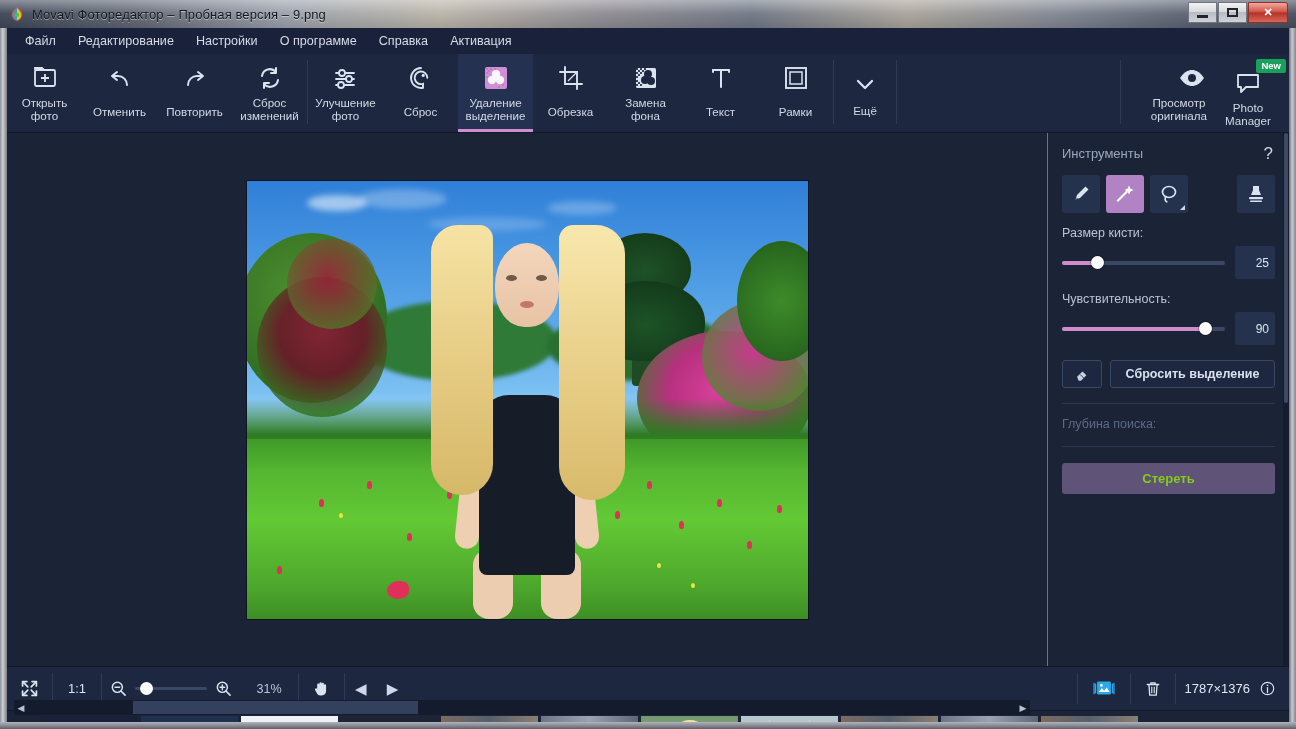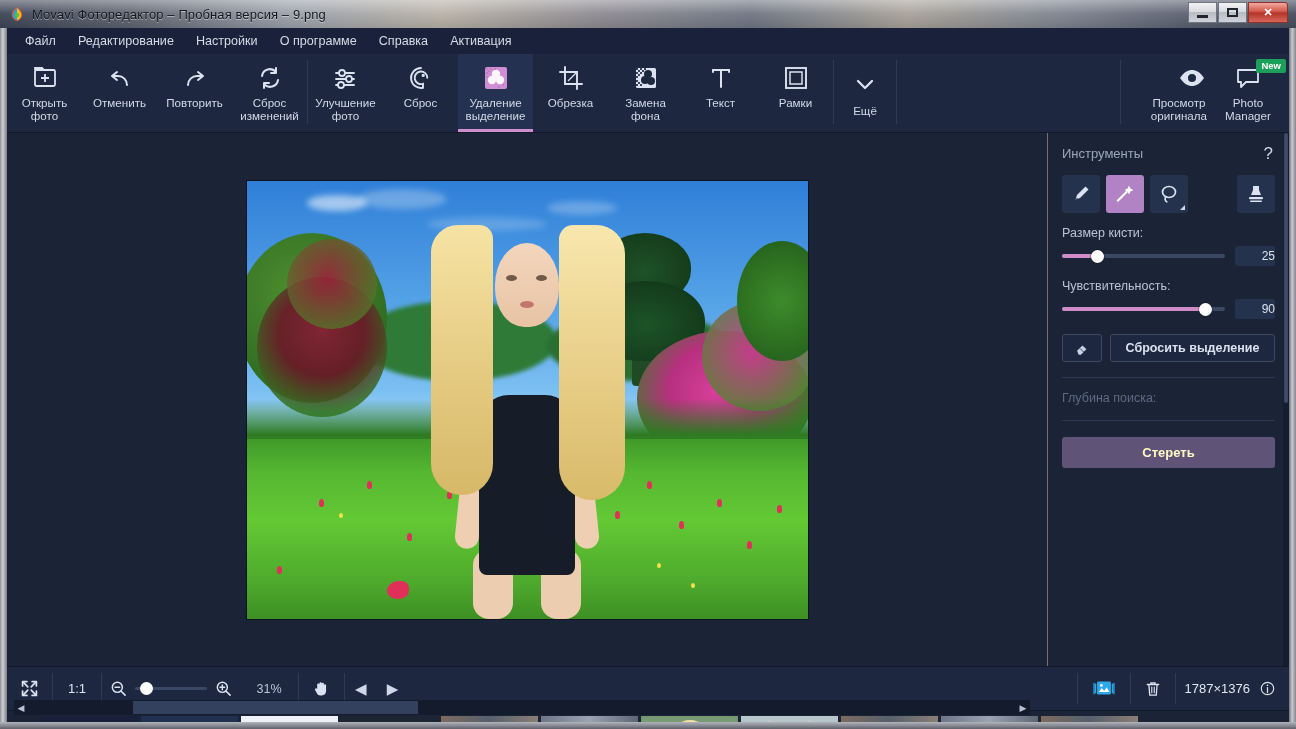--- a/index.html
+++ b/index.html
@@ -59,21 +59,21 @@
   #toolbar{
     height:79px; background:#1d273f; display:flex; align-items:stretch;
     border-bottom:1px solid #11182a; position:relative;
   }
   .tgroup{ display:flex; align-items:stretch; }
   .vdiv{ width:1px; background:#2e3a56; margin:6px 0 8px; }
   .tbtn{
     width:75px; display:flex; flex-direction:column; align-items:center; justify-content:flex-start;
     padding-top:9px; color:#cfd7e6; position:relative; cursor:default;
   }
-  .tbtn .lbl{ font-size:11.6px; line-height:12.6px; text-align:center; margin-top:4px; color:#d2d9e7;}
+  .tbtn .lbl{ font-size:11.6px; line-height:12.6px; text-align:center; margin-top:13px; color:#d2d9e7;}
   .tbtn .lbl.two{ margin-top:4px; }
   .tbtn.active{ background:#243150; }
   .tbtn.active:after{
     content:""; position:absolute; left:0; right:0; bottom:0; height:3px; background:#cf8ed0;
   }
   .ic{ width:30px; height:30px; display:block; }
   .ic svg{ width:30px; height:30px; display:block; }
 
   
   #mid{ display:flex; height:533px; }
@@ -142,40 +142,40 @@
   .spacer{flex:1;}
   .slabel{ font-size:12.5px;color:#b9c4d6; margin-top:13px;}
   .slabel.dim{ color:#5d6a82;}
   .sliderrow{ display:flex; align-items:center; gap:10px; margin-top:6px;}
   .track{ position:relative; height:4px; flex:1; border-radius:2px; background:#3b4865;}
   .fill{ position:absolute;left:0;top:0;height:4px;border-radius:2px;background:#d08cc9;}
   .knob{ position:absolute; width:13px;height:13px;border-radius:50%;background:#fff;top:-4.5px;
          box-shadow:0 0 0 1px rgba(0,0,0,.25);}
   .track.dim .fill{ background:#3b4865;} .track.dim .knob{ background:#8d99ad;}
   .numbox{
-    width:40px;height:20px;background:#25324d;border-radius:2px;
-    display:flex;align-items:center;justify-content:flex-end;
+    width:40px;height:33px;background:#25324d;border-radius:2px;
+    display:flex;align-items:center;justify-content:flex-end;padding-right:6px;
     font-size:12px;color:#dbe3f1;
   }
   .numbox.dim{ color:#63708a; }
   .btnrow{ display:flex; gap:8px; margin-top:15px; align-items:center;}
   .sqbtn{
     width:40px;height:28px;border:1px solid #3a4765;border-radius:3px;background:#1d2740;
     display:flex;align-items:center;justify-content:center;cursor:default;
   }
   .wbtn{
     flex:1;height:28px;border:1px solid #3a4765;border-radius:3px;background:#1d2740;
     display:flex;align-items:center;justify-content:center;
     font-size:12.5px;color:#d9e1f0;font-weight:bold;cursor:default;
   }
   .hr{ height:1px; background:#2c3754; margin:15px 0 0; }
   #erasebtn{
     margin-top:16px;height:31px;border-radius:3px;background:#5f5378;
     display:flex;align-items:center;justify-content:center;
-    font-size:13px;color:#fef9c3;font-weight:bold;cursor:default;
+    font-size:13px;color:#84cc16;font-weight:bold;cursor:default;
   }
   #rscroll{
     position:absolute; right:0; top:0; width:6px; height:533px; background:#141c2e;
   }
   #rscroll .thumb{ position:absolute;left:1px;top:0;width:4px;height:270px;background:#3c4a68;border-radius:2px;}
 
   
   #bottombar{
     height:45px; background:#1d273f; border-top:1px solid #111829; border-bottom:1px solid #111829;
     display:flex; align-items:center; position:relative;
@@ -434,21 +434,21 @@
       <div class="tgroup">
         <div class="tbtn" style="width:86px;align-items:flex-end;">
           <span class="ic">
             <svg viewBox="0 0 30 30">
                 <path d="M3 15 c4 -6 8 -8 12 -8 s8 2 12 8 c-4 6 -8 8 -12 8 s-8 -2 -12 -8 z" fill="#dbe3f1"></path>
                 <circle cx="15" cy="15" r="4" fill="#1d273f"></circle>
               </svg>
           </span>
           <span class="lbl two"><span>Просмотр</span><br><span>оригинала</span></span>
         </div>
-        <div class="tbtn" style="width:82px;">
+        <div class="tbtn" style="width:82px;justify-content:center;">
           <span class="ic" style="position:relative;">
             <svg viewBox="0 0 30 30">
                 <path d="M5 7 h20 v12 h-12 l-5 5 v-5 h-3 z" fill="none" stroke="#dbe3f1" stroke-width="1.8" stroke-linejoin="round"></path>
               </svg>
           </span>
           <span style="position:absolute;right:3px;top:5px;background:#1aa05a;color:#fff;font-size:9.5px;font-weight:bold;padding:1px 5px 2px;border-radius:2px;">New</span>
           <span class="lbl two"><span>Photo</span><br><span>Manager</span></span>
         </div>
       </div>
     </div>

